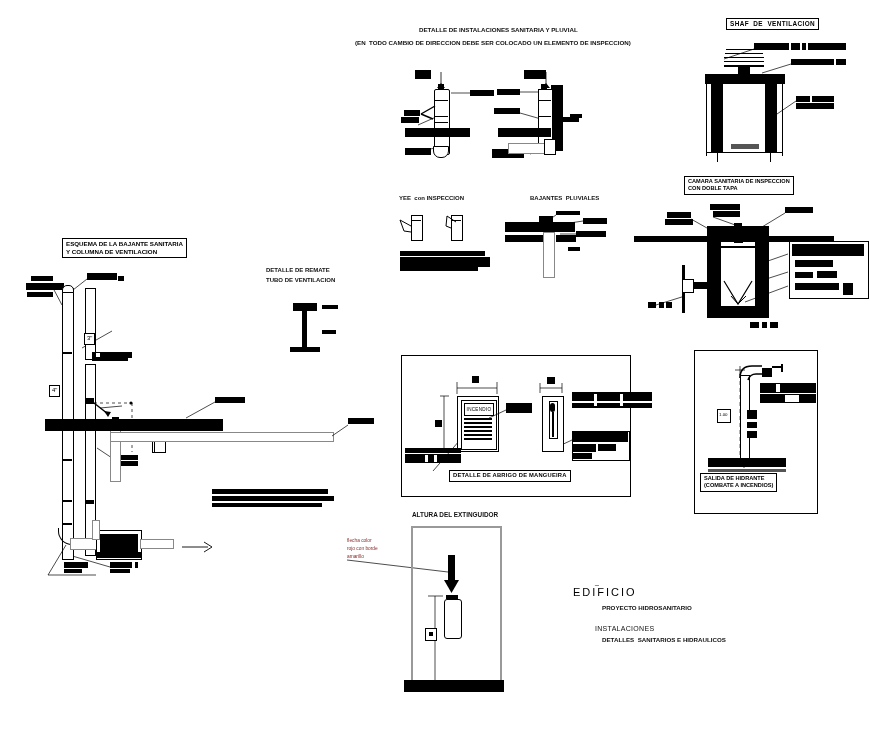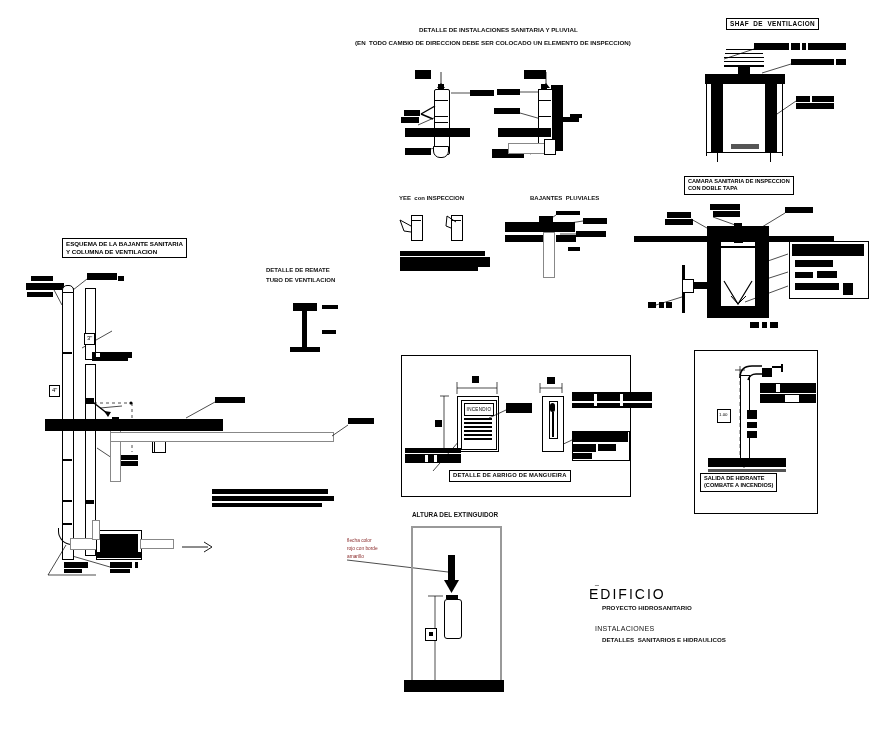--- a/index.html
+++ b/index.html
@@ -453,19 +453,19 @@
       <line x1="435" y1="596" x2="435" y2="680" stroke="#000" stroke-width="0.7"></line>
       <line x1="428" y1="596" x2="443" y2="596" stroke="#000" stroke-width="0.7"></line>
     </svg>
     <div class="frame" style="left:425px;top:628px;width:10px;height:11px;">
       <div class="blk" style="left:3px;top:3px;width:4px;height:4px;"></div>
     </div>
   </div>
 
   <div>
     <div class="txt" style="left:595px;top:578px;font-size:7px;">_</div>
-    <div class="ttl-main" style="left:589px;top:586px;font-size:14px;">EDIFICIO</div>
+    <div class="ttl-main" style="left:573px;top:586px;font-size:11px;">EDIFICIO</div>
     <div class="txt" style="left:602px;top:604px;font-size:6.2px;font-weight:bold;">PROYECTO HIDROSANITARIO</div>
     <div class="txt" style="left:595px;top:625px;font-size:7px;letter-spacing:.3px;">INSTALACIONES</div>
     <div class="txt" style="left:602px;top:636px;font-size:6.2px;font-weight:bold;">DETALLES  SANITARIOS E HIDRAULICOS</div>
   </div>
 
 </div>
 
 </body></html>

